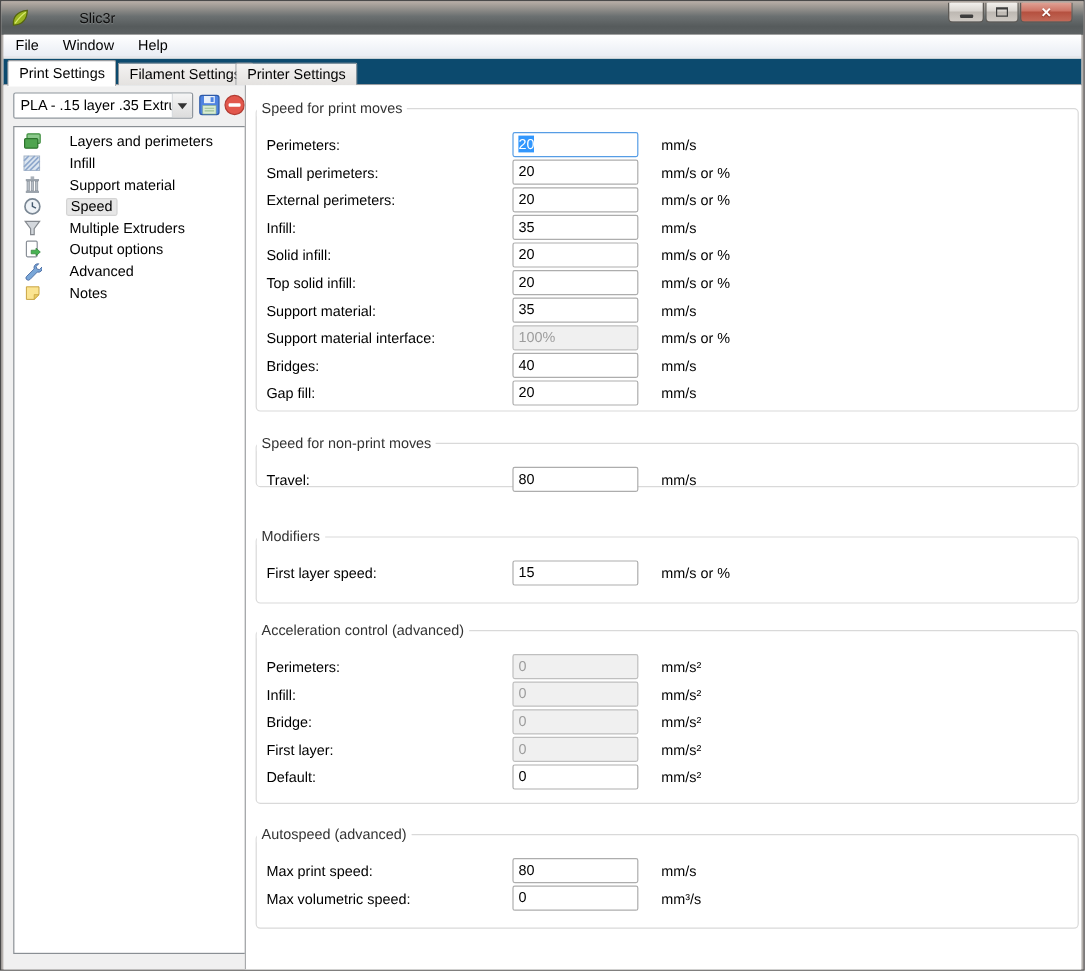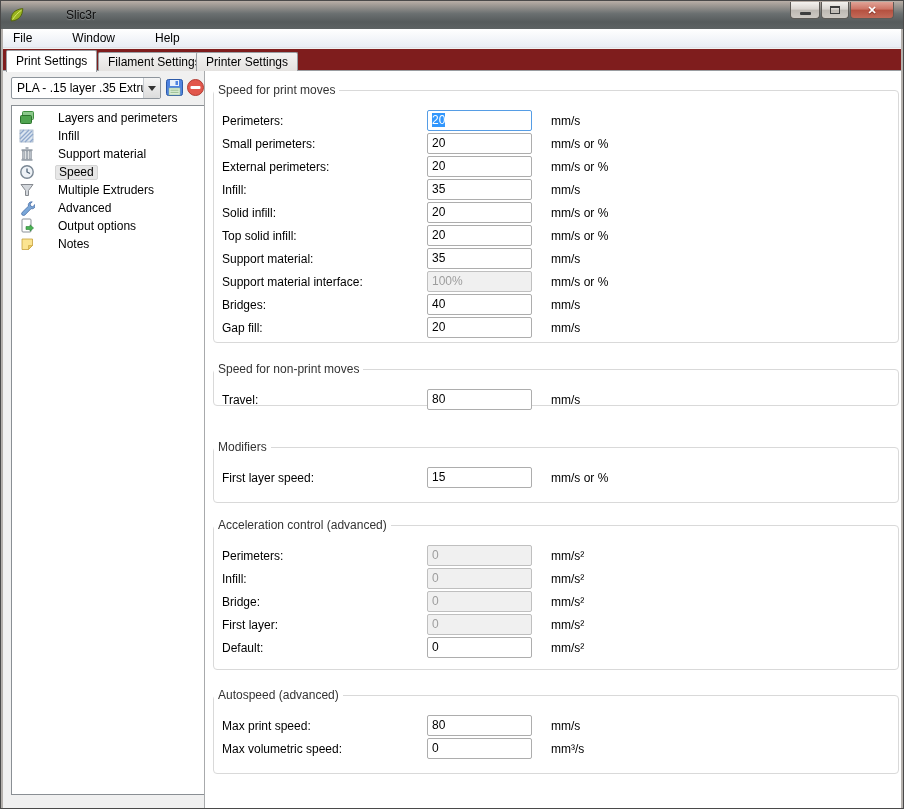--- a/index.html
+++ b/index.html
@@ -20,24 +20,24 @@
   .winbtn.close { width:44px; background:linear-gradient(#e0a396 0%, #cd7465 45%, #b5503f 50%, #c26a59 100%); }
   .glyph-min { width:11px; height:3px; background:#3d3d3d; margin-top:6px; border-radius:1px; }
   .glyph-max { width:10px; height:8px; border:1px solid #3d3d3d; border-top:2px solid #3d3d3d; background:#fff0; }
   .glyph-close { color:#fff; font-weight:bold; font-size:11px; text-shadow:0 1px 1px #7c2c20; }
 
   
   .client { position:absolute; left:2px; right:2px; top:28px; bottom:0; background:#f0f0f0; }
 
   .menubar { position:absolute; left:0; right:0; top:0; height:19px;
     background:linear-gradient(#ffffff, #e9edf4); border-bottom:1px solid #dfe2e8;
-    display:flex; align-items:center;gap:20px; }
+    display:flex; align-items:center; }
   .menuitem { padding:0 10px; height:19px; line-height:19px; }
 
-  .tabbar { position:absolute; left:0; right:0; top:20px; height:22px; background:#7f1d1d; }
+  .tabbar { position:absolute; left:0; right:0; top:20px; height:22px; background:#0c4a6e; }
   .tabbar .rule { position:absolute; left:0; right:0; bottom:0; height:1px; background:#9a9da1; }
   .tab { position:absolute; top:3px; height:19px; line-height:19px; padding:0 9px;
     background:linear-gradient(#f4f3f2,#e4e2e0); border:1px solid #9a9da1; border-bottom:none;
     border-radius:2px 2px 0 0; }
   .tab.active { top:1px; height:22px; line-height:21px; background:#fff; z-index:2; }
 
   .page { position:absolute; left:0; right:0; top:42px; bottom:0; background:#f0f0f0; }
 
   
   .combo { position:absolute; left:8px; top:6px; width:150px; height:22px; background:#fff;
@@ -164,30 +164,30 @@
           <span class="tlabel">Speed</span>
         </div>
         <div class="titem">
           <svg viewBox="0 0 16 16">
               <path d="M2 2.5 H14 L9.5 8.5 V13.5 H6.5 V8.5 Z" fill="#d3d7dc" stroke="#85898f"></path>
             </svg>
           <span class="tlabel">Multiple Extruders</span>
         </div>
         <div class="titem">
           <svg viewBox="0 0 16 16">
-              <path d="M12.5 1.8 a3.2 3.2 0 0 0 -3 4.3 L3.2 12.3 a1.9 1.9 0 1 0 2.7 2.7 l6.2 -6.3 a3.2 3.2 0 0 0 3.9 -4.2 l-2.2 2.2 -2.1 -.6 -.6 -2.1 2.2 -2.2 a3.2 3.2 0 0 0 -.8 0 z" fill="#7aa7d8" stroke="#41639c" stroke-width=".7"></path>
-            </svg>
-          <span class="tlabel">Advanced</span>
-        </div>
-        <div class="titem">
-          <svg viewBox="0 0 16 16">
               <rect x="3" y="1" width="9" height="13" rx="1" fill="#fff" stroke="#8a9098"></rect>
               <path d="M7 8.5 h4 V6.8 L14.6 10 L11 13.2 V11.5 H7 Z" fill="#49b353" stroke="#2c7d36" stroke-width=".6"></path>
             </svg>
           <span class="tlabel">Output options</span>
+        </div>
+        <div class="titem">
+          <svg viewBox="0 0 16 16">
+              <path d="M12.5 1.8 a3.2 3.2 0 0 0 -3 4.3 L3.2 12.3 a1.9 1.9 0 1 0 2.7 2.7 l6.2 -6.3 a3.2 3.2 0 0 0 3.9 -4.2 l-2.2 2.2 -2.1 -.6 -.6 -2.1 2.2 -2.2 a3.2 3.2 0 0 0 -.8 0 z" fill="#7aa7d8" stroke="#41639c" stroke-width=".7"></path>
+            </svg>
+          <span class="tlabel">Advanced</span>
         </div>
         <div class="titem">
           <svg viewBox="0 0 16 16">
               <path d="M3 3 h10.5 v6.5 L9.5 13.5 H3 Z" fill="#fbe491" stroke="#c7a13e" stroke-width=".8"></path>
               <path d="M9.5 13.5 L9.5 9.5 L13.5 9.5 Z" fill="#e9cb62" stroke="#c7a13e" stroke-width=".6"></path>
             </svg>
           <span class="tlabel">Notes</span>
         </div>
       </div>
 

